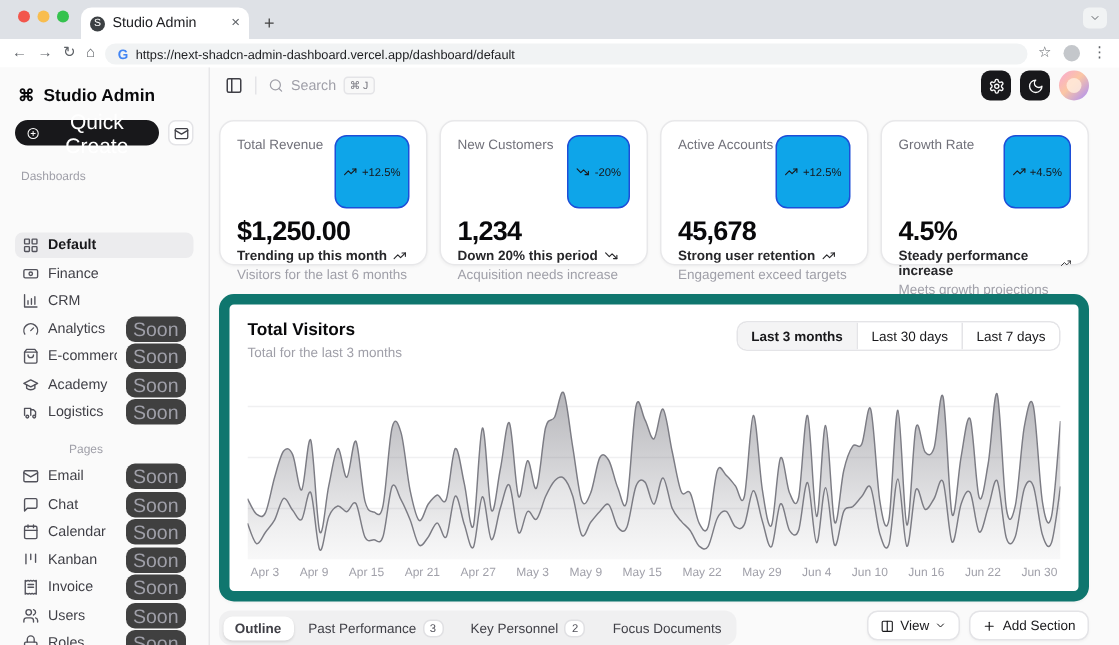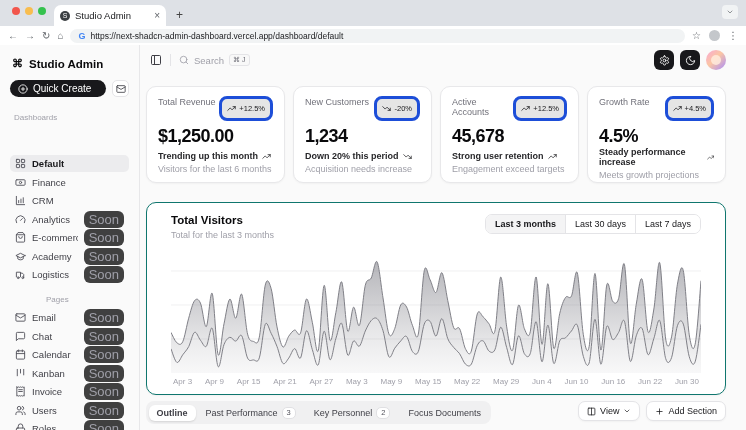--- a/index.html
+++ b/index.html
@@ -26,21 +26,21 @@
   .url { font-size:8.5px; color:#202124; white-space:nowrap; }
   .bar-right { display:flex; align-items:center; gap:8px; }
   .browser-avatar { width:11px; height:11px; border-radius:50%; background:#c4c7cb; }
 
   
   .app { display:flex; height:385px; }
   .sidebar { width:140px; flex:0 0 140px; background:#fafafa; border-right:1px solid #e7e7e9; padding:10px 10px 0; }
   .brand { display:flex; align-items:center; gap:6px; font-size:11.5px; font-weight:bold; padding:2px 2px 10px; }
   .brand-glyph { font-size:11px; }
   .qc-row { display:flex; align-items:center; gap:6px; margin-bottom:16px; }
-  .qc-btn { flex:1; height:17px; background:#18181b; color:#fff; border:none; border-radius:9px; display:flex; align-items:center; gap:5px; padding:0 8px; font-size:10px; font-family:inherit; }
+  .qc-btn { flex:1; height:17px; background:#18181b; color:#fff; border:none; border-radius:9px; display:flex; align-items:center; gap:5px; padding:0 8px; font-size:14px; font-family:inherit; }
   .mail-btn { width:17px; height:17px; border:1px solid #e4e4e7; background:#fff; border-radius:5px; display:flex; align-items:center; justify-content:center; color:#3f3f46; }
   .group-label { font-size:8px; color:#9f9fa8; margin:4px 4px 5px; }
   .group-label.pages { margin-top:12px;margin-left:36px; }
   .sitem { display:flex; align-items:center; gap:6px; height:17px; padding:0 5px; border-radius:5px; font-size:9.5px; color:#3f3f46; margin-bottom:1.5px; }
   .sitem.active { background:#ececee; color:#18181b; font-weight:bold;margin-top:33px; }
   .sitem .sicon { color:#52525b; display:flex; }
   .slabel { flex:1; white-space:nowrap; overflow:hidden; }
   .soon { font-size:13px; color:#9f9fa8; background:#404040; border-radius:6px; padding:1px 5px; }
   .chev { color:#71717a; display:flex; }
 
@@ -54,29 +54,29 @@
   .topbar-right { margin-left:auto; display:flex; align-items:center; gap:6px; }
   .dark-btn { width:20px; height:20px; background:#18181b; border:none; border-radius:6px; color:#fafafa; display:flex; align-items:center; justify-content:center; }
   .user-avatar { width:20px; height:20px; border-radius:50%; background:linear-gradient(135deg,#f9a8d4 0%,#fbc6a4 45%,#a78bfa 100%); position:relative; overflow:hidden; }
   .user-avatar::after { content:""; position:absolute; left:5px; top:5px; width:10px; height:10px; border-radius:50%; background:rgba(255,235,220,.85); }
 
   
   .cards { display:grid; grid-template-columns:repeat(4,1fr); gap:8px; margin-top:11px; }
   .card { background:#fff; border:1px solid #e8e8ea; border-radius:10px; box-shadow:0 1px 2px rgba(0,0,0,.04); padding:9px 11px 8px; height:97px; display:flex; flex-direction:column; }
   .card-top { display:flex; align-items:flex-start; justify-content:space-between; }
   .card-title { font-size:9px; color:#71717a; padding-top:1px; }
-  .pill { display:flex; align-items:center; gap:3px; border:3px solid #1d4ed8; border-radius:8px; padding:5px 5px; font-size:7.5px; color:#18181b; background:#e5e5e5; }
+  .pill { display:flex; align-items:center; gap:3px; border:1px solid #1d4ed8; border-radius:8px; padding:19px 5px; font-size:7.5px; color:#18181b; background:#0ea5e9; }
   .pill svg { color:#18181b; }
   .card-value { font-size:18px; font-weight:bold; letter-spacing:-0.5px; margin-top:5px; }
   .card-foot { margin-top:auto; }
   .foot-title { font-size:9px; font-weight:bold; color:#27272a; display:flex; align-items:center; gap:4px; }
   .foot-desc { font-size:9px; color:#9f9fa8; margin-top:3px; }
 
   
-  .chart-card { background:#fff; border:1px solid #0f766e; border-radius:10px; box-shadow:0 1px 2px rgba(0,0,0,.04); margin-top:19px; padding:11px 24px 8px; }
+  .chart-card { background:#fff; border:7px solid #0f766e; border-radius:10px; box-shadow:0 1px 2px rgba(0,0,0,.04); margin-top:19px; padding:11px 12px 8px; }
   .chart-head { display:flex; align-items:flex-start; justify-content:space-between; }
   .chart-title { font-size:11.5px; font-weight:bold; }
   .chart-sub { font-size:9px; color:#9f9fa8; margin-top:4px; }
   .range-group { display:flex; border:1px solid #e4e4e7; border-radius:7px; overflow:hidden; background:#fff; }
   .range-btn { font-size:9px; padding:4px 9px; background:#fff; border:none; border-left:1px solid #e4e4e7; color:#18181b; font-family:inherit; }
   .range-btn:first-child { border-left:none; }
   .range-btn.selected { background:#f4f4f5; font-weight:bold; }
   .chart-wrap { margin-top:13px; position:relative; height:120px; }
   .ticks { display:flex; justify-content:space-between; margin-top:4px; padding:0 2px; }
   .tick { font-size:8px; color:#a1a1aa; }

